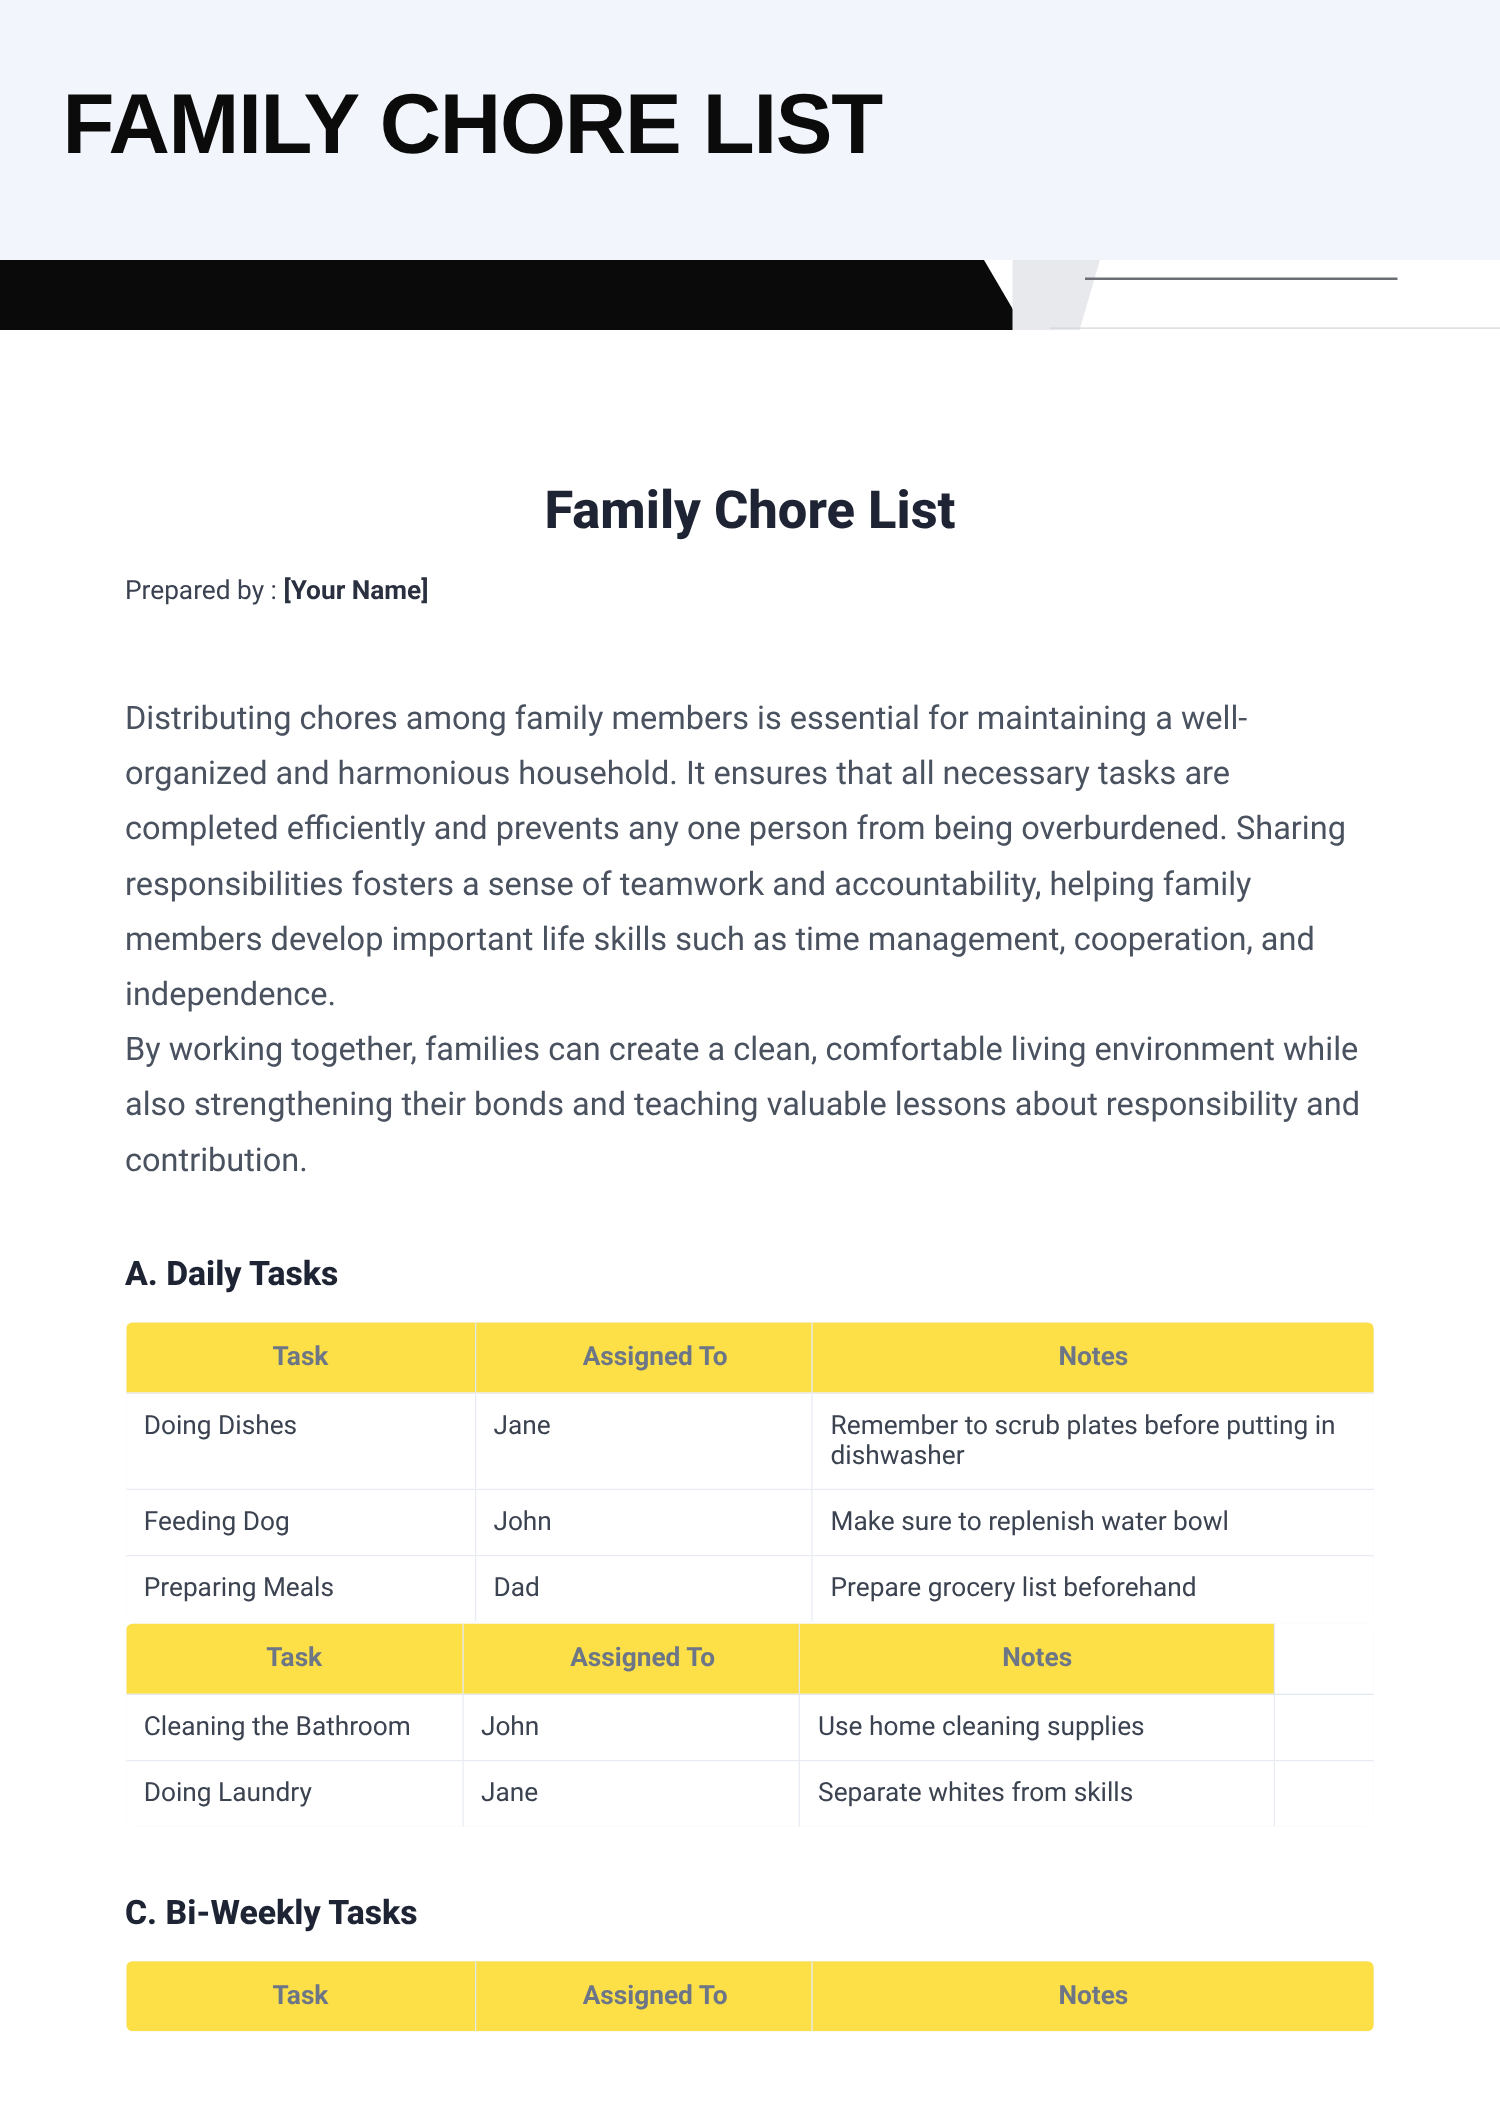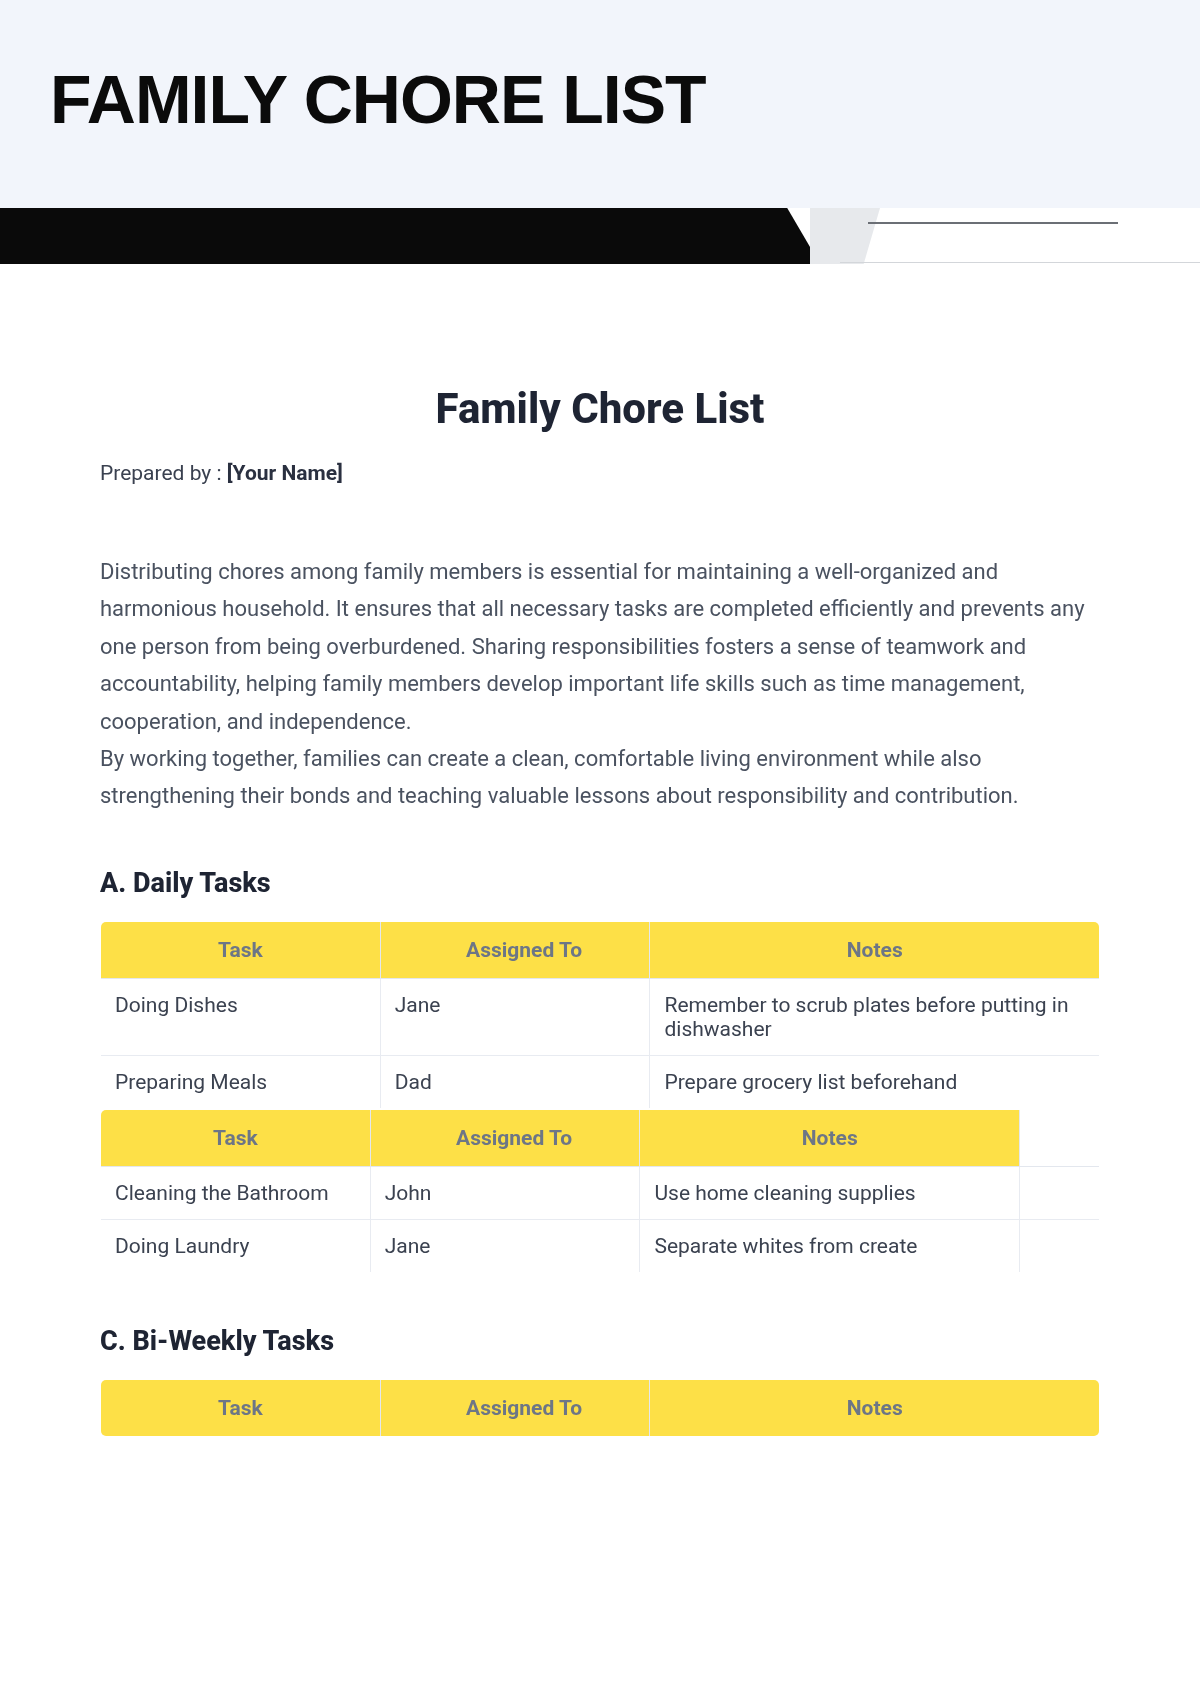--- a/index.html
+++ b/index.html
@@ -69,21 +69,21 @@
     text-align: left;
     font-size: 21px;
     color: #3a4150;
     margin-bottom: 68px;
   }
   .prepared-name {
     font-weight: 700;
     color: #2a3040;
   }
   .intro p {
-    font-size: 22px;
+    font-size: 26px;
     line-height: 1.7;
     color: #4a5260;
     margin: 0;
   }
   .section-heading {
     font-size: 27px;
     font-weight: 800;
     color: #1e2433;
     margin-top: 52px;
     margin-bottom: 22px;
@@ -157,20 +157,25 @@
         <th class="col-notes">Notes</th>
       </tr>
     </thead>
     <tbody>
       <tr>
         <td>Doing Dishes</td>
         <td>Jane</td>
         <td>Remember to scrub plates before putting in dishwasher</td>
       </tr>
       <tr>
+        <td>Feeding Dog</td>
+        <td>John</td>
+        <td>Make sure to replenish water bowl</td>
+      </tr>
+      <tr>
         <td>Preparing Meals</td>
         <td>Dad</td>
         <td>Prepare grocery list beforehand</td>
       </tr>
     </tbody>
   </table>
 
   <table class="weekly-table">
     <thead>
       <tr>
@@ -183,21 +188,21 @@
     <tbody>
       <tr>
         <td>Cleaning the Bathroom</td>
         <td>John</td>
         <td>Use home cleaning supplies</td>
         <td class="spacer-cell"></td>
       </tr>
       <tr>
         <td>Doing Laundry</td>
         <td>Jane</td>
-        <td>Separate whites from create</td>
+        <td>Separate whites from skills</td>
         <td class="spacer-cell"></td>
       </tr>
     </tbody>
   </table>
 
   <h2 class="section-heading">C. Bi-Weekly Tasks</h2>
   <table>
     <thead>
       <tr>
         <th class="col-task">Task</th>

